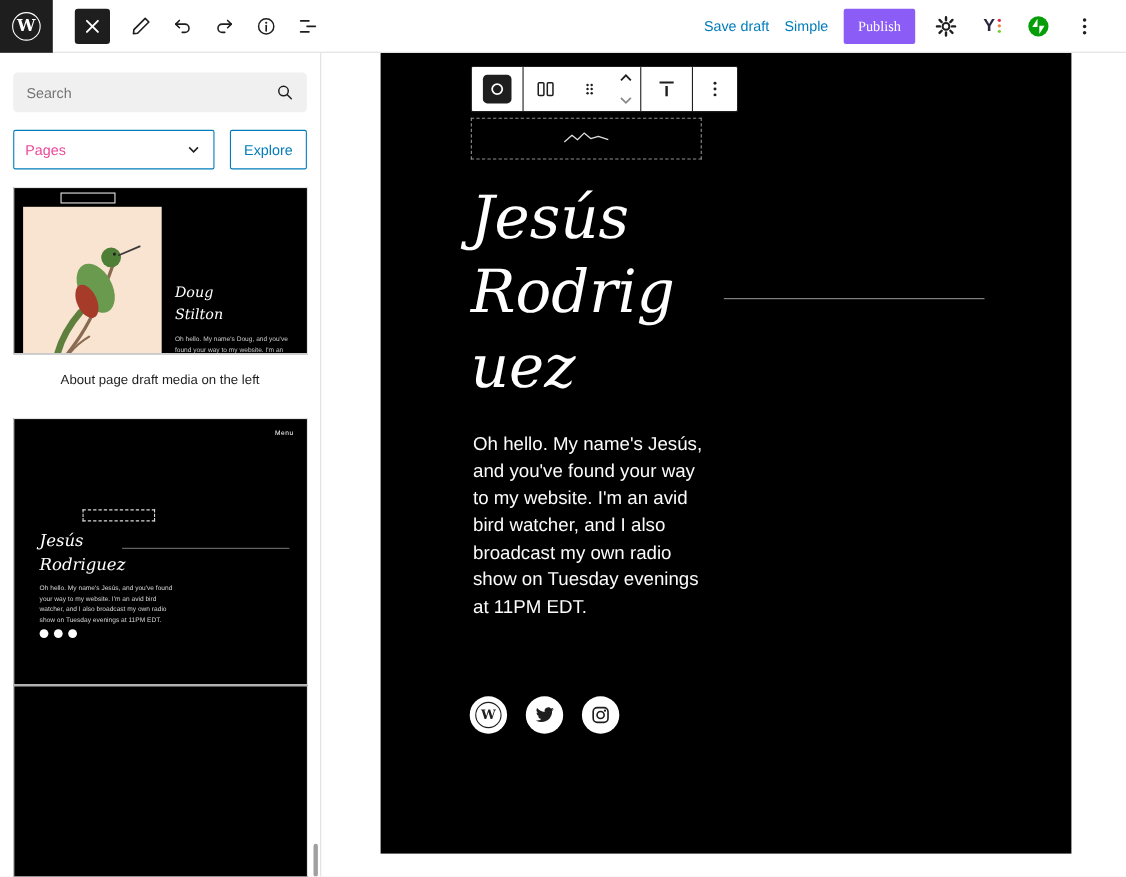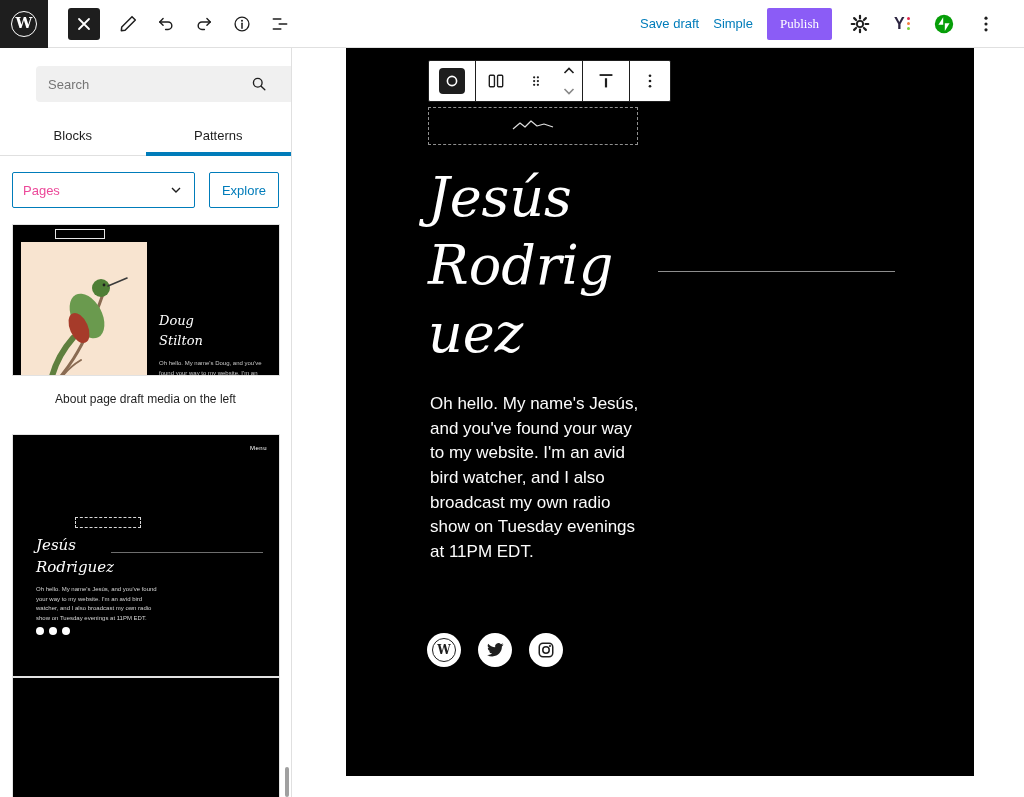--- a/index.html
+++ b/index.html
@@ -31,21 +31,21 @@
   .yoast-y { font-weight:bold; font-size:16px; color:#2c2540; line-height:1; }
   .yoast-dots { display:flex; flex-direction:column; gap:1.5px; }
   .yoast-dots i { width:3.5px; height:3.5px; border-radius:50%; display:block; }
 
   
   .sidebar { position:absolute; top:48px; left:0; width:292px; bottom:0; background:#fff;
              border-right:1px solid #e0e0e0; overflow:hidden; z-index:20; }
   .search-wrap { position:relative; margin:18px 12px 14px; }
   .search-input { width:100%; height:36px; background:#f0f0f0; border:none; border-radius:4px;
                   padding:0 38px 0 12px; font-size:13px; color:#b91c1c; outline:none;
-                  font-family:"Liberation Sans", sans-serif;margin-left:24px; }
+                  font-family:"Liberation Sans", sans-serif; }
   .search-input::placeholder { color:#757575; }
   .search-icon { position:absolute; right:10px; top:8px; }
   .tabs { display:flex; border-bottom:1px solid #e0e0e0; height:40px; }
   .tab { flex:1; display:flex; align-items:center; justify-content:center; font-size:13px;
          font-weight:500; color:#1e1e1e; cursor:pointer; position:relative; }
   .tab.active::after { content:""; position:absolute; left:0; right:0; bottom:-1px; height:4px; background:#007cba; }
   .filter-row { display:flex; margin:16px 12px 16px; gap:14px; }
   .cat-select { flex:1; height:36px; border:1.5px solid #007cba; border-radius:2px; display:flex;
                 align-items:center; justify-content:space-between; padding:0 10px; font-size:13px;
                 color:#ec4899; cursor:pointer; background:#fff; }
@@ -215,24 +215,20 @@
 
   <aside class="sidebar">
     <div class="search-wrap">
       <input class="search-input" type="text" placeholder="Search" style="">
       <svg class="search-icon" width="20" height="20" viewBox="0 0 24 24">
         <circle cx="10.5" cy="10.5" r="5.2" fill="none" stroke="#1e1e1e" stroke-width="1.6"></circle>
         <path d="M14.6 14.6L19 19" stroke="#1e1e1e" stroke-width="1.6" stroke-linecap="round"></path>
       </svg>
     </div>
 
-    <div class="tabs">
-      <div class="tab">Blocks</div>
-      <div class="tab active">Patterns</div>
-    </div>
 
     <div class="filter-row">
       <div class="cat-select">
         <span>Pages</span>
         <svg width="16" height="16" viewBox="0 0 16 16">
           <path d="M4 6l4 4 4-4" fill="none" stroke="#1e1e1e" stroke-width="1.4"></path>
         </svg>
       </div>
       <button class="explore-btn">Explore</button>
     </div>

